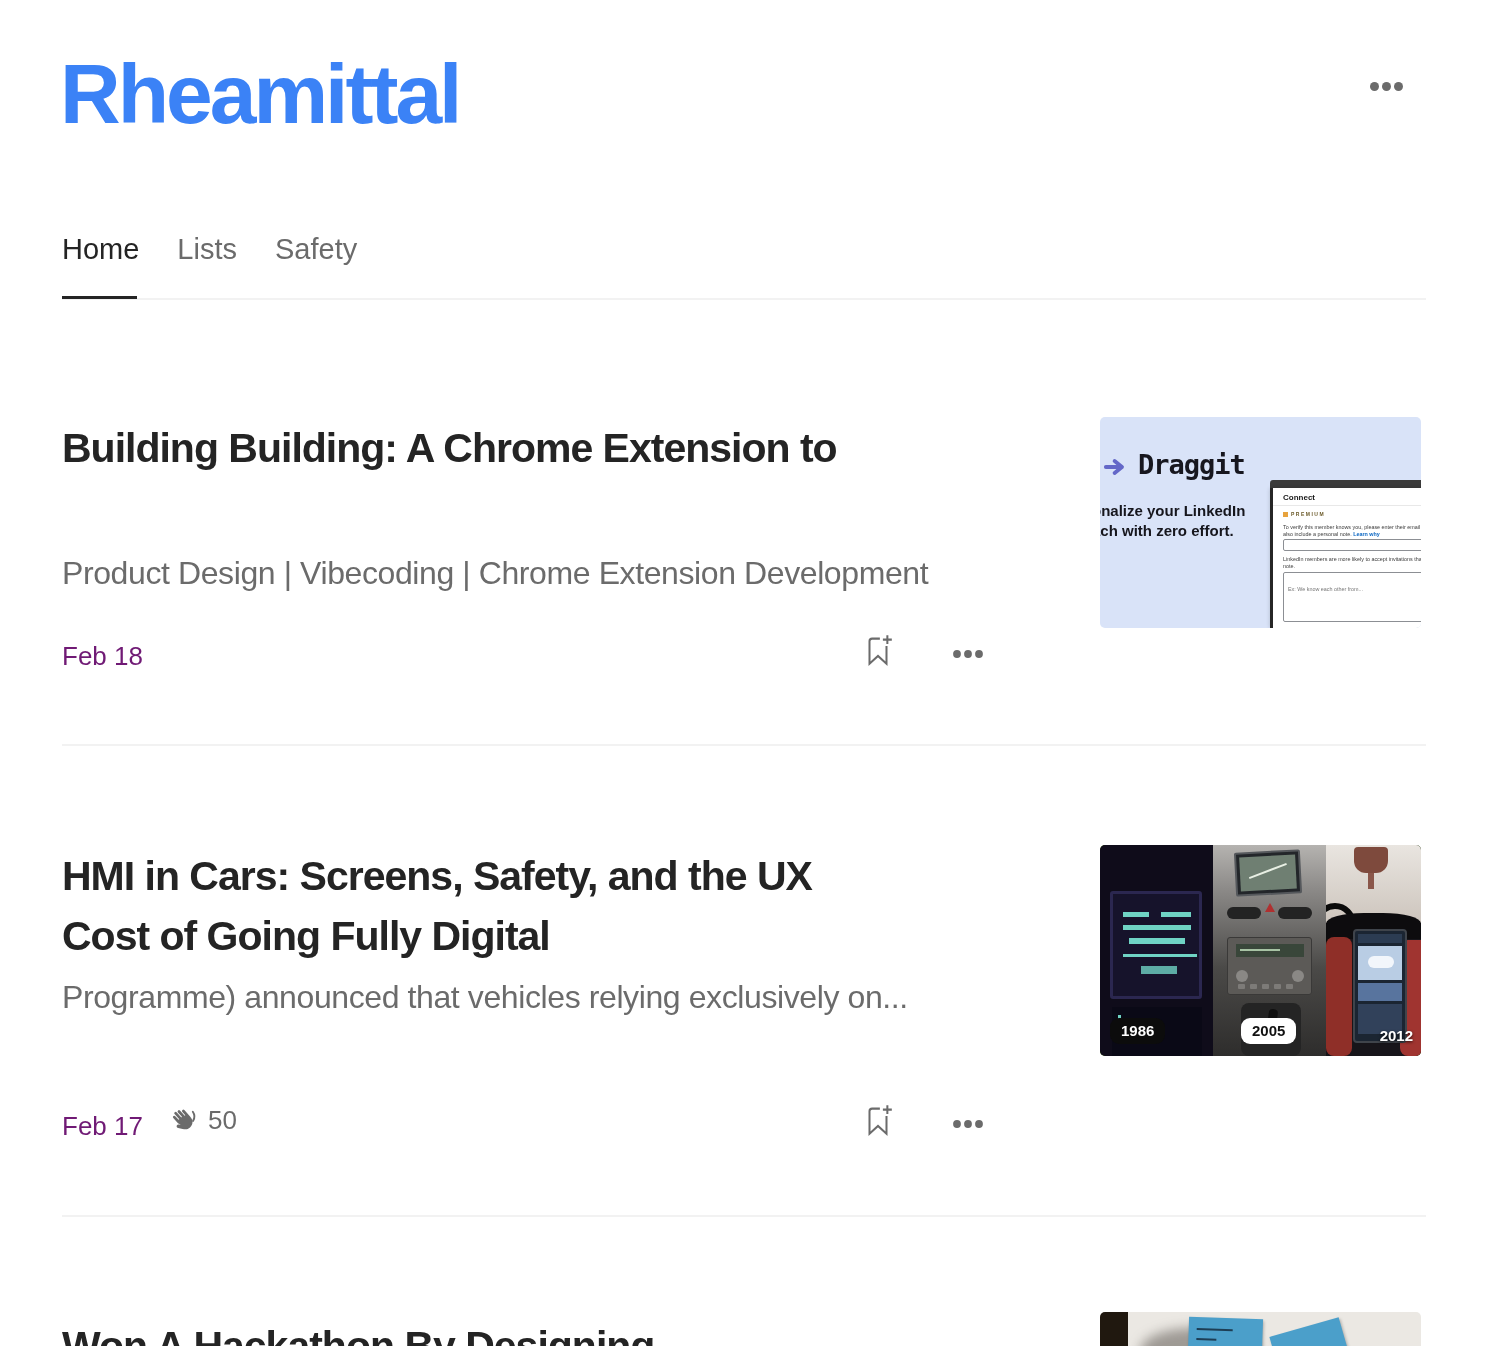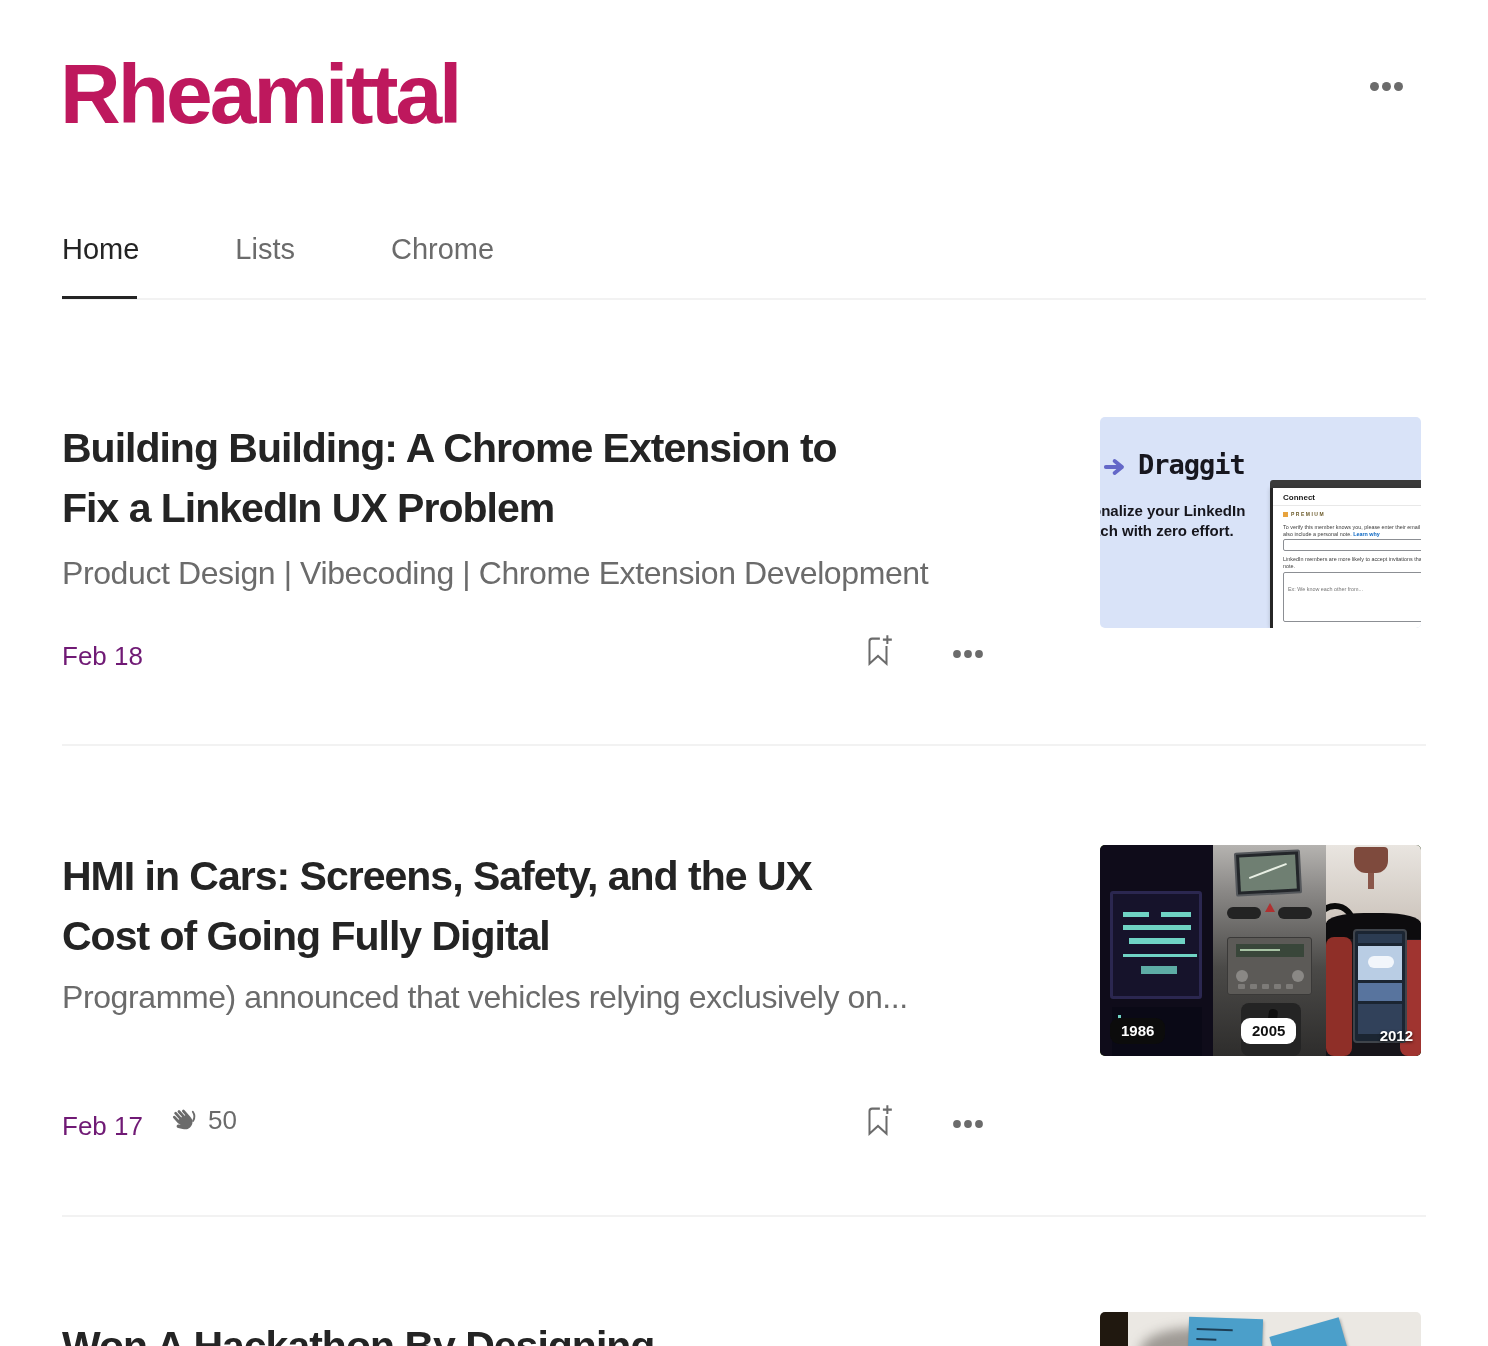--- a/index.html
+++ b/index.html
@@ -2,28 +2,28 @@
 <html><head>
 <meta charset="utf-8">
 <style>
   * { margin:0; padding:0; box-sizing:border-box; }
   html,body { background:#ffffff; }
   body { width:1488px; height:1346px; overflow:hidden; font-family:"Liberation Sans","DejaVu Sans",sans-serif; color:#242424; }
   .page { position:relative; width:1488px; height:1346px; background:#fff; overflow:hidden; }
   .abs { position:absolute; }
 
   
-  .profile-name { left:60px; top:46px; font-size:84px; font-weight:700; letter-spacing:-3px; color:#be185d; line-height:96px; }
+  .profile-name { left:60px; top:46px; font-size:84px; font-weight:700; letter-spacing:-3px; color:#3b82f6; line-height:96px; }
   .top-dots { left:1370px; top:82px; cursor:pointer; }
   .dotrow { display:flex; align-items:center; }
   .dot { border-radius:50%; background:#6b6b6b; }
   .top-dots .dot { width:9px; height:9px; margin-right:3px; }
 
   
-  .tabs { left:62px; top:233px; display:flex; gap:96px; font-size:29px; line-height:32px; }
+  .tabs { left:62px; top:233px; display:flex; gap:38px; font-size:29px; line-height:32px; }
   .tab { color:#6b6b6b; cursor:pointer; }
   .tab.active { color:#242424; }
   .tabs-divider { left:62px; top:298px; width:1364px; height:2px; background:#f2f2f2; }
   .tab-underline { left:62px; top:296px; width:75px; height:3px; background:#242424; }
 
   .article-divider { width:1364px; height:2px; background:#f2f2f2; left:62px; }
 
   
   .a-title { font-size:41px; line-height:60px; font-weight:700; letter-spacing:-1px; color:#242424; cursor:pointer; }
   .a-sub { font-size:32px; line-height:40px; color:#6b6b6b; letter-spacing:-0.4px; }
@@ -113,28 +113,27 @@
   <h1 class="abs profile-name">Rheamittal</h1>
   <div class="abs top-dots dotrow">
     <span class="dot"></span>
     <span class="dot"></span>
     <span class="dot"></span>
   </div>
 
   <nav class="abs tabs">
     <span class="tab active">Home</span>
     <span class="tab">Lists</span>
-    <span class="tab">Chrome</span>
+    <span class="tab">Safety</span>
   </nav>
   <div class="abs tabs-divider"></div>
   <div class="abs tab-underline"></div>
 
   <div class="abs a-title" style="left:62px; top:418px;">
     <div>Building Building: A Chrome Extension to</div>
-    <div>Fix a LinkedIn UX Problem</div>
   </div>
   <div class="abs a-sub" style="left:62px; top:553px;">Product Design | Vibecoding | Chrome Extension Development</div>
 
   <div class="abs meta" style="left:62px; top:632px; width:940px;">
     <span class="date">Feb 18</span>
     <span class="bookmark">
       <svg width="36" height="36" viewBox="0 0 25 25" fill="none" stroke="#6b6b6b" stroke-width="1.4">
         <path d="M13.8 4.6H8.4c-1 0-1.8.8-1.8 1.8V22l5.9-5.4 5.9 5.4V9.8"></path>
         <path d="M19 2.2v6.2M15.9 5.3h6.2"></path>
       </svg>

